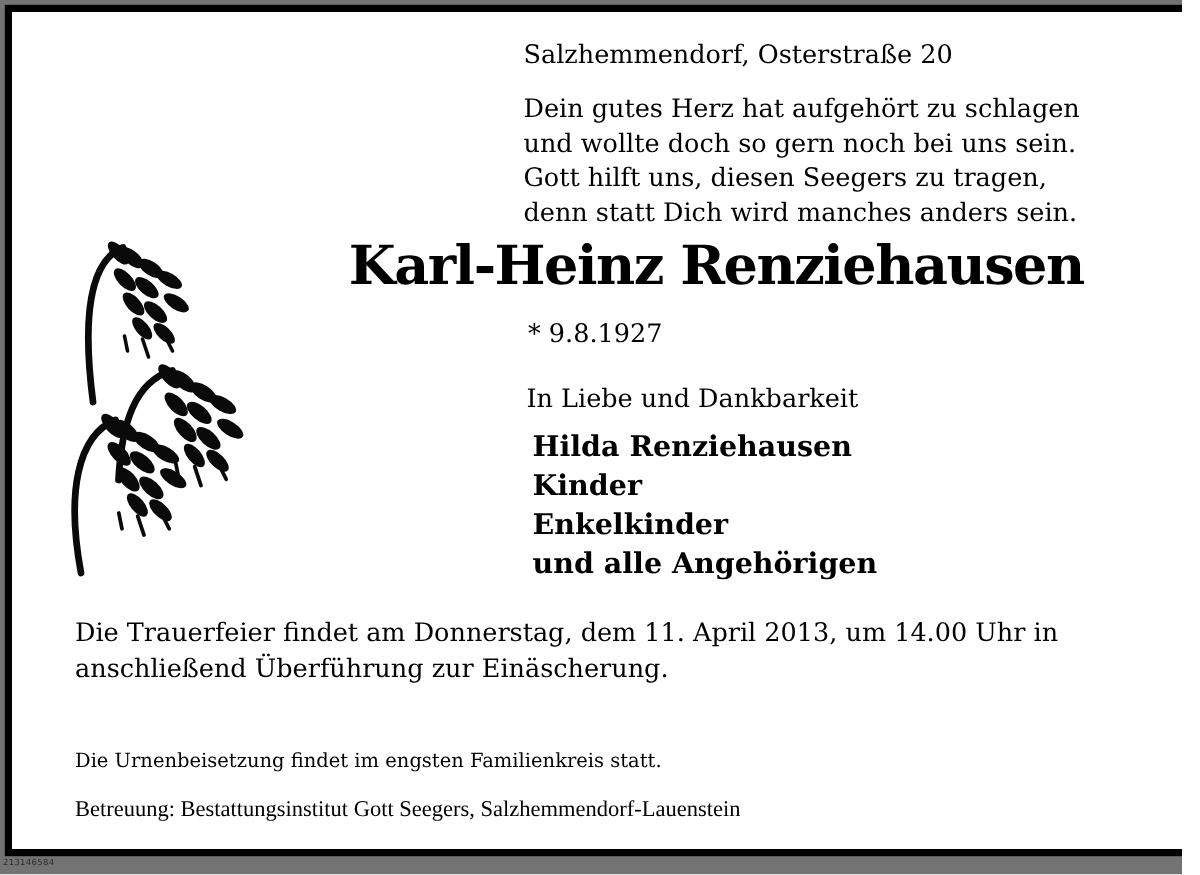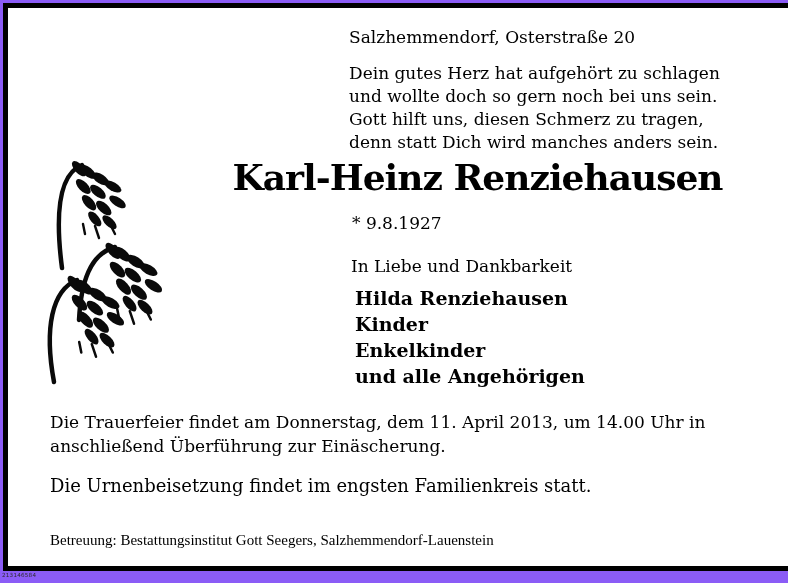--- a/index.html
+++ b/index.html
@@ -1,20 +1,20 @@
 <!DOCTYPE html>
 <html><head>
 <meta charset="utf-8">
 <style>
   html, body { margin: 0; padding: 0; background: #ffffff; }
   .page {
     position: relative;
     width: 788px;
     height: 583px;
-    background: #8b5cf6;
+    background: #737373;
     color: #000;
     font-family: "DejaVu Serif", "Liberation Serif", serif;
     overflow: hidden;
   }
   .frame {
     position: absolute;
     left: 3px; top: 3px;
     width: 781px; height: 558px;
     border: 5px solid #000;
     background: #ffffff;
@@ -53,22 +53,22 @@
     font-size: 19px; line-height: 26px;
     font-weight: bold;
     white-space: nowrap;
   }
   .funeral {
     left: 50px; top: 410px;
     font-size: 17px; line-height: 24px;
     white-space: nowrap;
   }
   .urn {
-    left: 50px; top: 474px;
-    font-size: 18px; line-height: 24px;
+    left: 50px; top: 496px;
+    font-size: 13px; line-height: 24px;
     white-space: nowrap;
   }
   .care {
     left: 50px; top: 531px;
     font-size: 15px; line-height: 19px;
     font-family: "Liberation Serif", serif;
     white-space: nowrap;
   }
   .notice-id {
     left: 2px; top: 572px;
@@ -121,21 +121,21 @@
 
     <path d="M22,232 C12,178 20,140 45,130" fill="none" stroke="#0a0a0a" stroke-width="4.5" stroke-linecap="round"></path>
     <use href="#cluster" transform="translate(43 129) scale(1.05)"></use>
   </svg>
 
   <div class="abs address">Salzhemmendorf, Osterstraße 20</div>
 
   <div class="abs poem">
     <div>Dein gutes Herz hat aufgehört zu schlagen</div>
     <div>und wollte doch so gern noch bei uns sein.</div>
-    <div>Gott hilft uns, diesen Schmerz zu tragen,</div>
+    <div>Gott hilft uns, diesen Seegers zu tragen,</div>
     <div>denn statt Dich wird manches anders sein.</div>
   </div>
 
   <div class="abs deceased-name">Karl-Heinz Renziehausen</div>
 
   <div class="abs date birth">* 9.8.1927</div>
 
   <div class="abs closing">In Liebe und Dankbarkeit</div>
 
   <div class="abs mourners">

